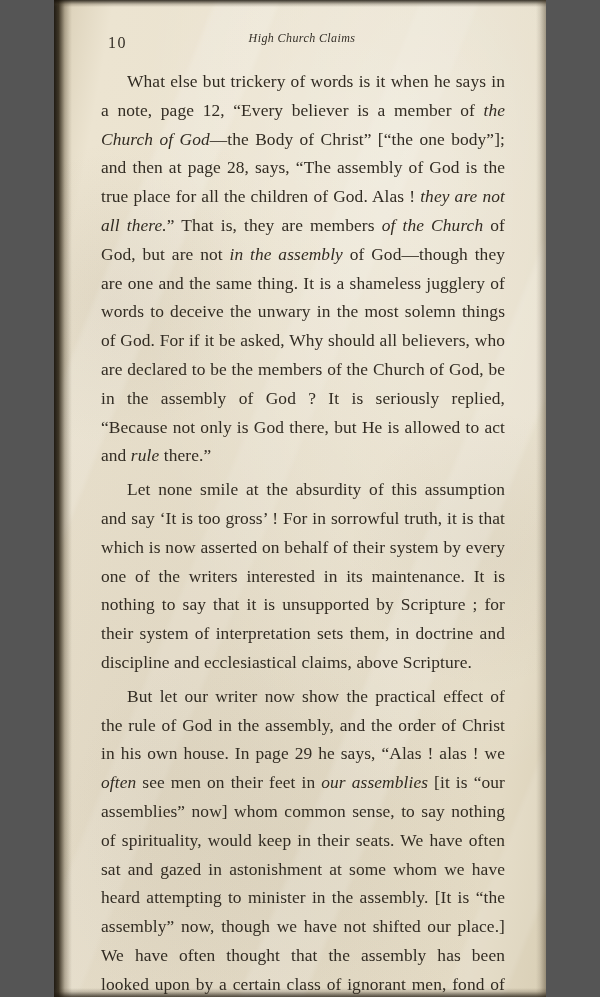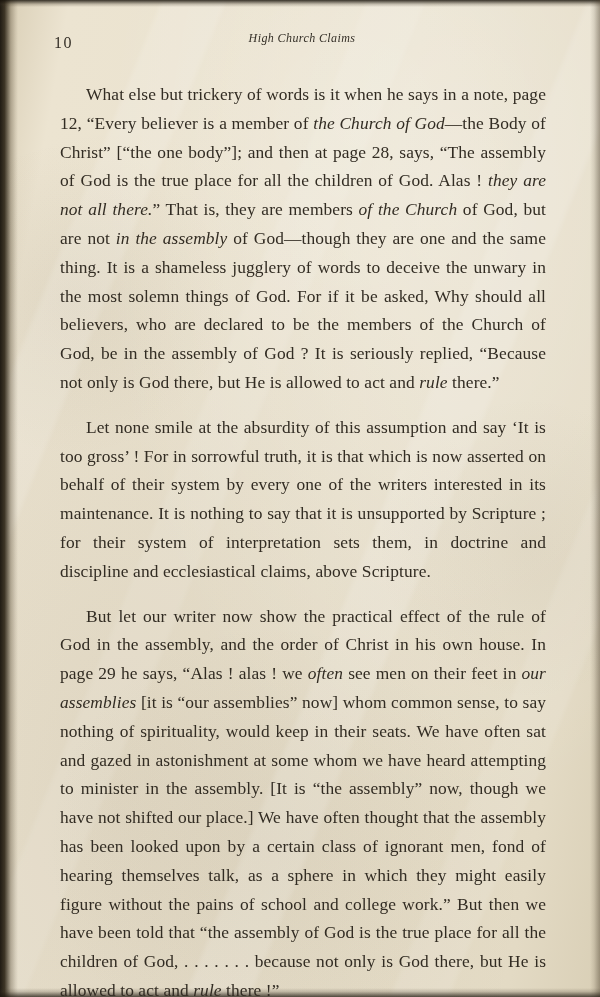--- a/index.html
+++ b/index.html
@@ -1,18 +1,18 @@
 <!DOCTYPE html>
 <html><head>
 <meta charset="utf-8">
 <style>
   html,body { margin:0; padding:0; background:#555; }
   .scan {
     position:relative;
-    width:600px; height:997px;
+    width:492px; height:997px;
     margin:0 auto;
     overflow:hidden;
     font-family:"Liberation Serif", serif;
     background:
       radial-gradient(ellipse at 75% 20%, rgba(255,255,255,0.28), transparent 55%),
       radial-gradient(ellipse at 20% 80%, rgba(120,100,70,0.10), transparent 60%),
       linear-gradient(100deg, #d8cdb4 0%, #ece4d1 9%, #e9e1cd 55%, #e3dac4 88%, #d9cfb6 100%);
   }
   
   .edge-left {
@@ -62,21 +62,21 @@
     position:absolute; left:0; right:0; top:0; text-align:center;
     font-style:italic; font-size:12px; letter-spacing:0.4px;
   }
   .body-text {
     position:absolute; top:64px; left:44px; right:38px; z-index:4;
     color:#322c23;
     font-size:17.4px; line-height:28.8px;
     text-align:justify;
     letter-spacing:0.1px;
   }
-  .body-text p { margin:16px; text-indent:26px; }
+  .body-text p { margin:3px; text-indent:26px; }
   .body-text p + p { margin-top:5px;font-family:Liberation Serif, serif; }
   .body-text i { font-style:italic; }
 </style>
 </head>
 <body>
 
 <div class="scan">
   <div class="edge-left"></div>
   <div class="edge-top"></div>
   <div class="edge-right"></div>

